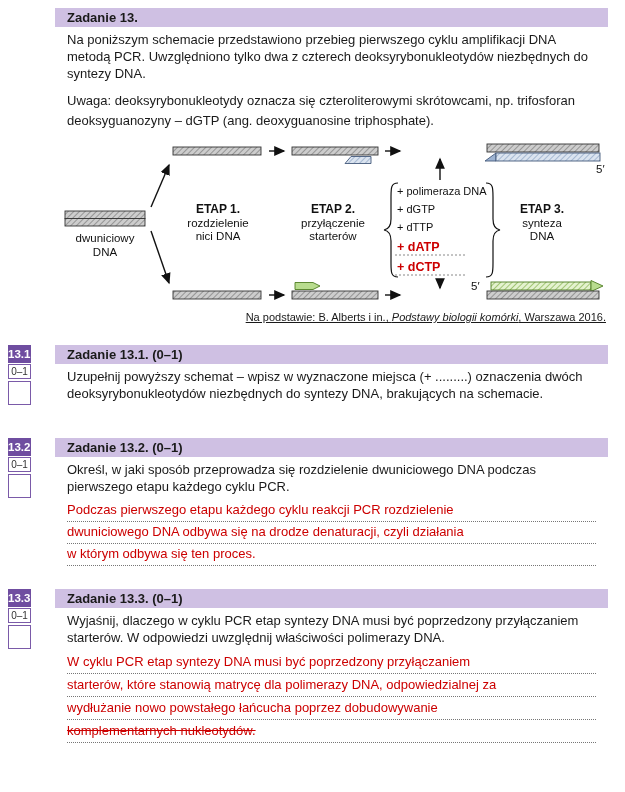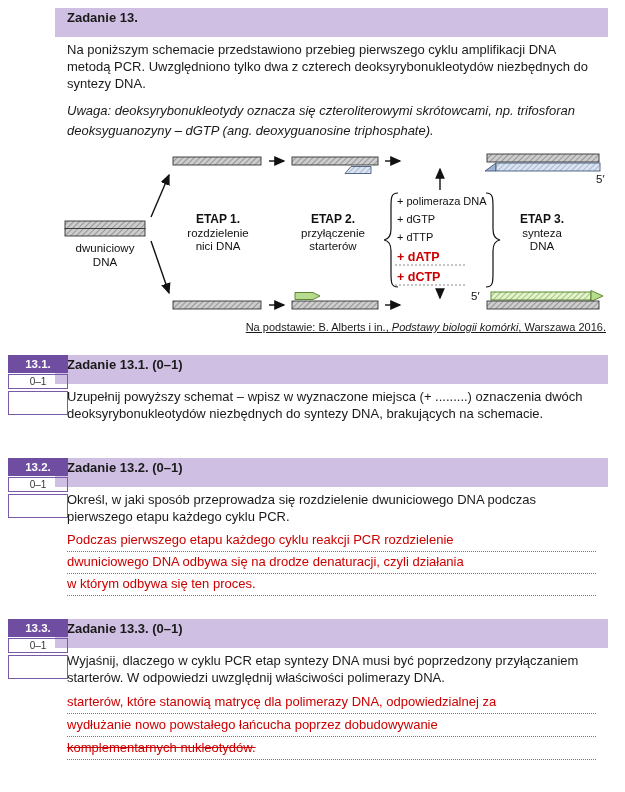--- a/index.html
+++ b/index.html
@@ -5,29 +5,29 @@
   * { margin:0; padding:0; box-sizing:border-box; }
   html,body { background:#ffffff; }
   body {
     width:625px; height:792px; overflow:hidden;
     font-family:"Liberation Sans", sans-serif; color:#1a1a1a;
   }
   .page { position:relative; width:625px; height:792px; padding-top:8px; }
   .section { position:relative; margin-left:55px; width:553px; }
   .titlebar {
     background:#cfc0e3; font-weight:bold; font-size:13px;
-    padding:3px 12px; height:29px; line-height:14px;
+    padding:3px 12px; height:19px; line-height:14px;
   }
   .body-text { font-size:13px; line-height:17px; padding:4px 12px 0 12px; }
-  .note { font-style:italic; line-height:20px; padding-top:9px; }
+  .note { line-height:20px; padding-top:9px; }
   .attribution { font-size:11px; text-align:right; padding-right:2px; margin-top:4px;text-decoration:underline; }
   .attribution .book { font-style:italic; }
   .diagram { display:block; margin-top:8px; }
 
-  .side { position:absolute; left:-47px; top:0; width:60px;border-radius:12px; }
+  .side { position:absolute; left:-47px; top:0; width:23px;border-radius:12px; }
   .side .num {
     background:#6f4da0; color:#fff; font-weight:bold; font-size:11.5px;
     text-align:center; height:18px; line-height:18px;
   }
   .side .score {
     border:1px solid #7a5aa8; color:#333; font-size:10px;
     text-align:center; height:15px; line-height:13px; margin-top:1px;
   }
   .side .blank { border:1px solid #7a5aa8; height:24px; margin-top:2px; background:#fff; }
 
@@ -169,19 +169,20 @@
 
   <div class="section mt13-3">
     <div class="side">
       <div class="num">13.3.</div>
       <div class="score">0–1</div>
       <div class="blank"></div>
     </div>
     <div class="titlebar">Zadanie 13.3. (0–1)</div>
     <p class="body-text">Wyjaśnij, dlaczego w cyklu PCR etap syntezy DNA musi być poprzedzony przyłączaniem starterów. W odpowiedzi uwzględnij właściwości polimerazy DNA.</p>
     <div class="answer answer-13-3">
+      <div class="ans-line"><span>W cyklu PCR etap syntezy DNA musi być poprzedzony przyłączaniem</span></div>
       <div class="ans-line"><span>starterów, które stanowią matrycę dla polimerazy DNA, odpowiedzialnej za</span></div>
       <div class="ans-line"><span>wydłużanie nowo powstałego łańcucha poprzez dobudowywanie</span></div>
       <div class="ans-line strike"><span>komplementarnych nukleotydów.</span></div>
     </div>
   </div>
 
 </div>
 
 </body></html>

